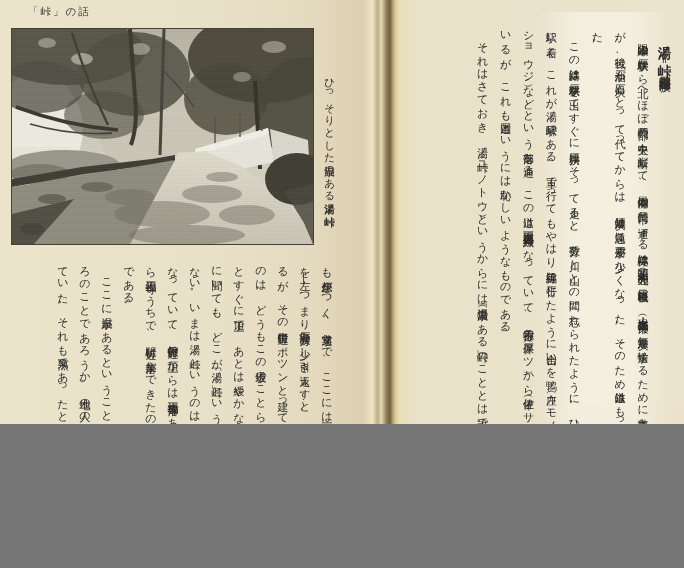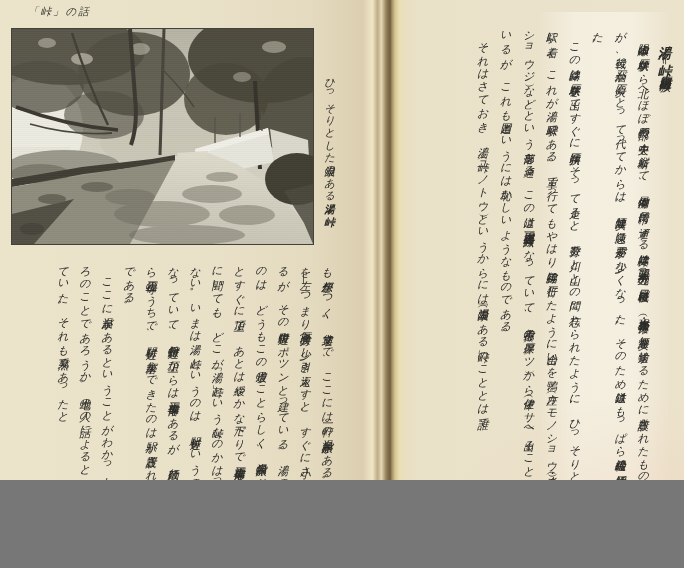--- a/index.html
+++ b/index.html
@@ -1,20 +1,19 @@
 <!DOCTYPE html>
 <html lang="ja"><head>
 <meta charset="utf-8">
 <style>
   html,body{margin:0;padding:0;background:#777;}
   .screen{
-    position:relative;width:684px;height:480px;overflow:hidden;
+    position:relative;width:684px;height:424px;overflow:hidden;
     font-family:"DejaVu Serif","Liberation Serif",serif;
     color:#2b2b28;
-    font-style:italic;
   }
   
   .page{position:absolute;top:0;height:568px;}
   .page-left{
     left:0;width:390px;
     background:linear-gradient(90deg,
       #ece3cb 0%,#e9e0c8 55%,#e4dabf 80%,#dccfb0 93%,
       #efe5c7 95.5%,#bfae87 96.8%,#e4d8b6 97.8%,#96825a 99%,#6f5d3e 100%);
   }
   .page-right{

